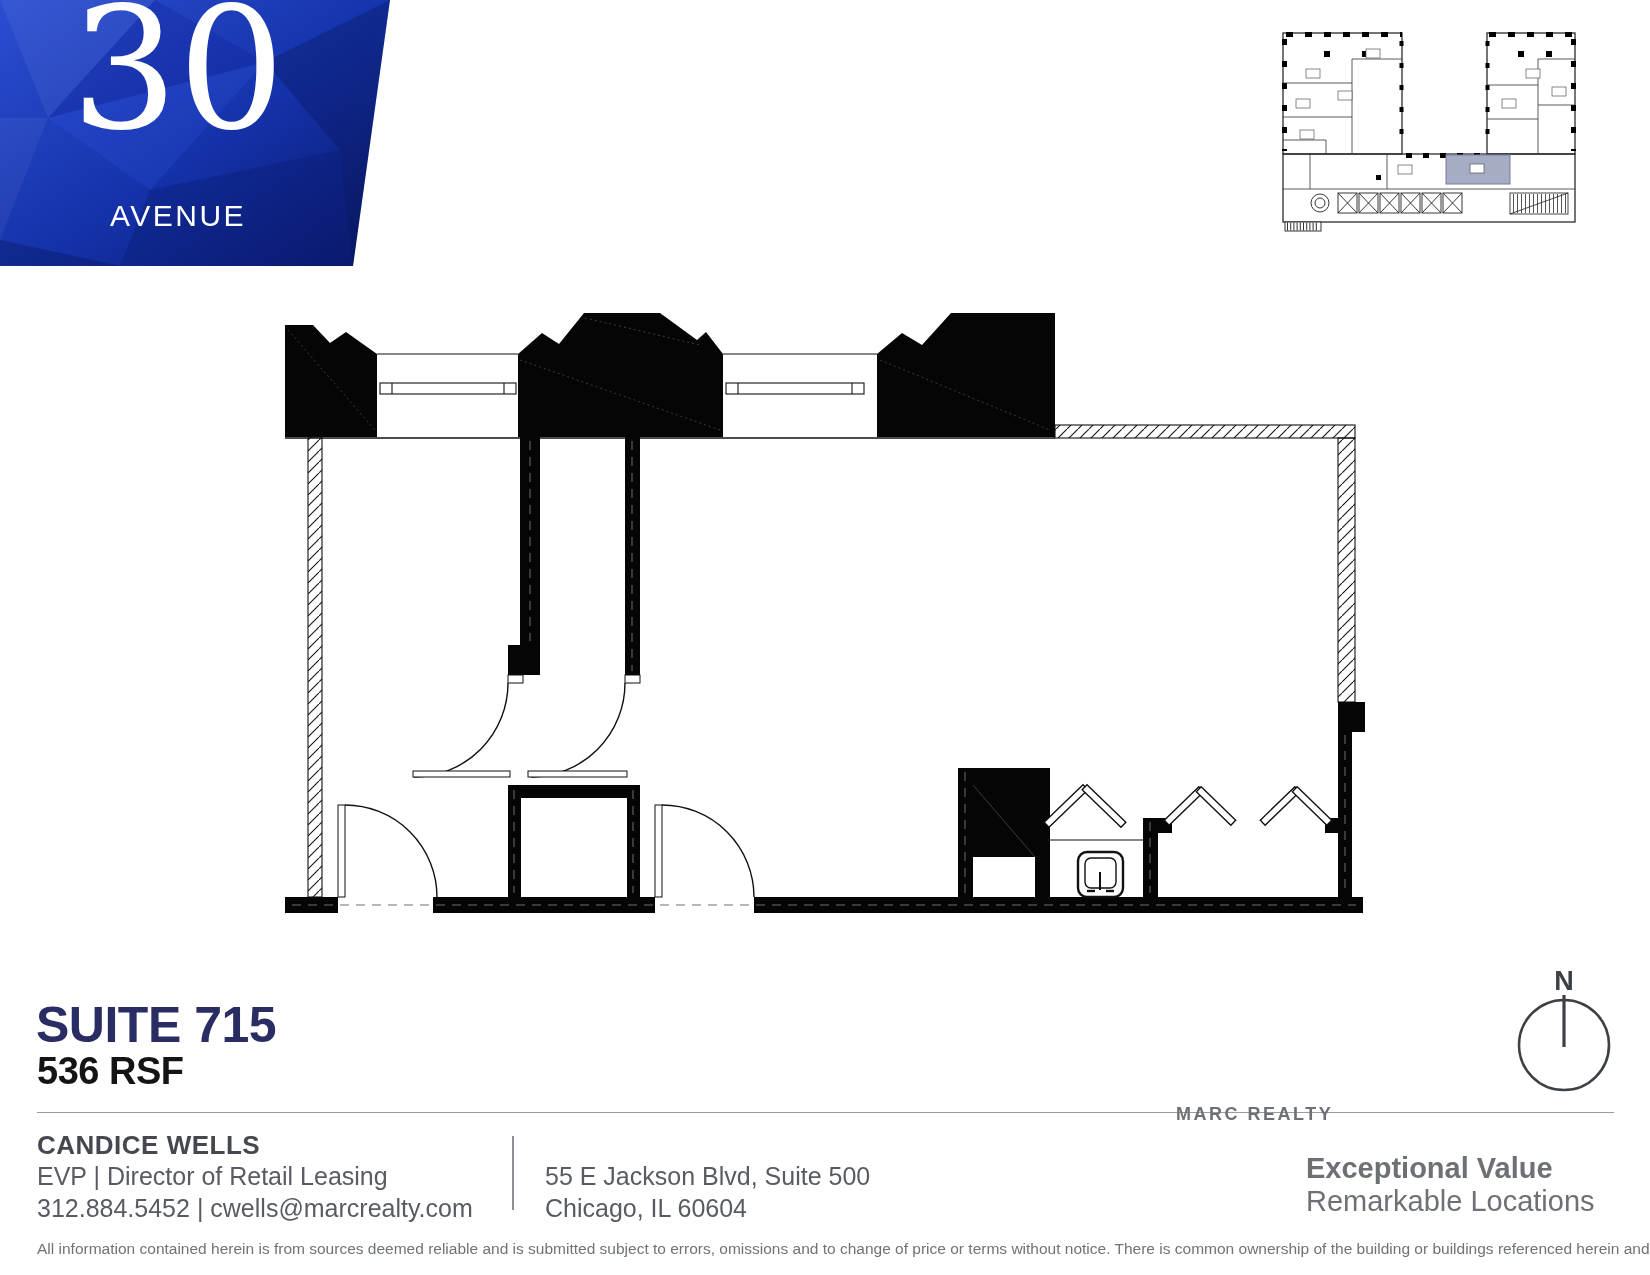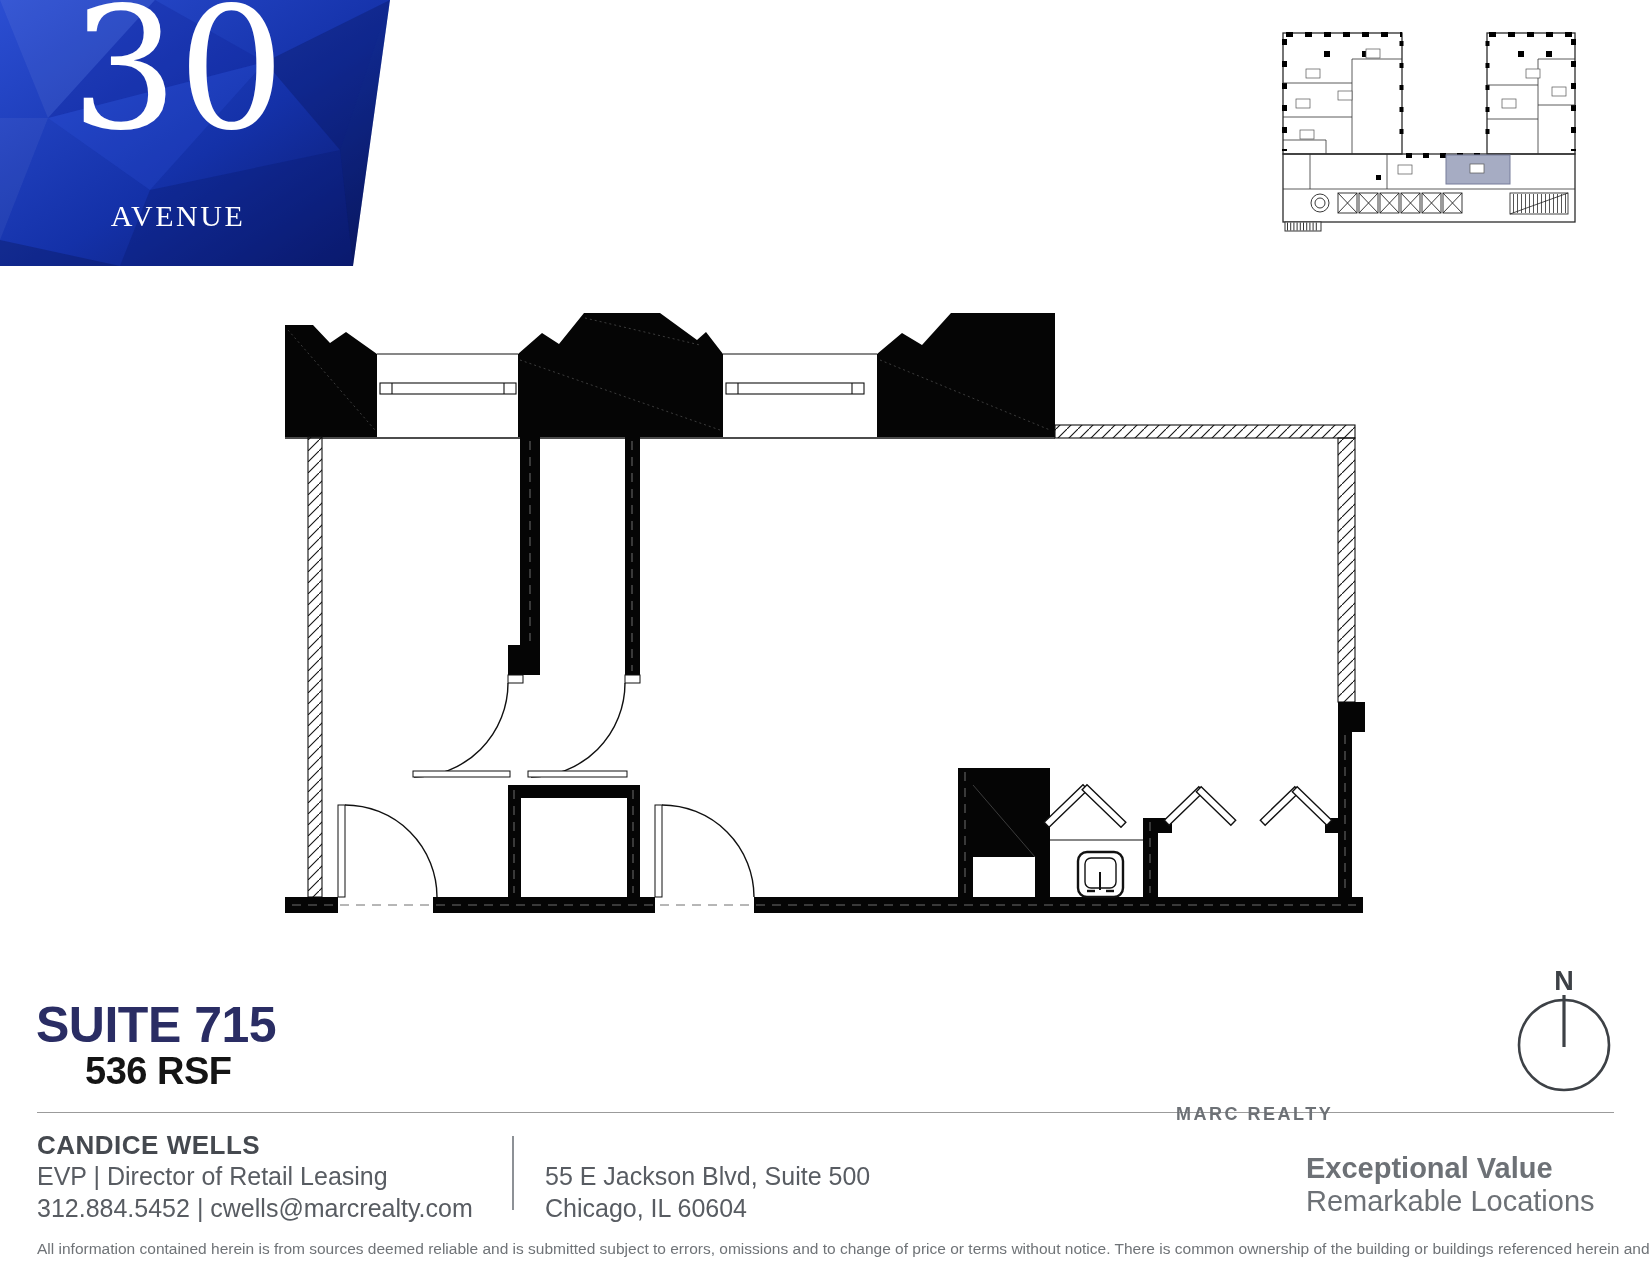--- a/index.html
+++ b/index.html
@@ -14,24 +14,24 @@
   .banner-number{
     left:0;top:-18px;width:356px;text-align:center;
     font-family:"DejaVu Serif",serif;font-size:168px;line-height:1.05;
     color:#ffffff;
   }
   .banner-line{
     left:0;width:356px;text-align:center;color:#ffffff;
     font-size:30px;letter-spacing:2.5px;font-weight:500;
   }
   #banner-line1{top:169px;}
-  #banner-line2{top:199px;font-family:Liberation Serif, serif;}
+  #banner-line2{top:199px;}
   
   #suite-title{left:36px;top:996px;font-size:50px;font-weight:bold;letter-spacing:-0.5px;color:#2a2d64;}
-  #suite-area{left:37px;top:1050px;font-size:38px;font-weight:bold;letter-spacing:-0.5px;color:#141414;margin-left:48px;}
+  #suite-area{left:37px;top:1050px;font-size:38px;font-weight:bold;letter-spacing:-0.5px;color:#141414;}
   
   #footer-divider{left:37px;top:1112px;width:1577px;border-top:1.5px solid #9b9b9b;height:0;}
   .f-line{white-space:nowrap;}
   #contact-name{left:37px;top:1130px;font-size:26px;font-weight:bold;color:#45494f;letter-spacing:0.5px;}
   #contact-title{left:37px;top:1162px;font-size:25px;color:#585c62;}
   #contact-phone{left:37px;top:1194px;font-size:25px;color:#585c62;}
   #footer-vbar{left:512px;top:1136px;width:2px;height:74px;background:#8d9196;}
   #addr1{left:545px;top:1162px;font-size:25px;color:#585c62;}
   #addr2{left:545px;top:1194px;font-size:25px;color:#585c62;}
   #mr-logo{left:1176px;top:1100px;text-align:center;}

